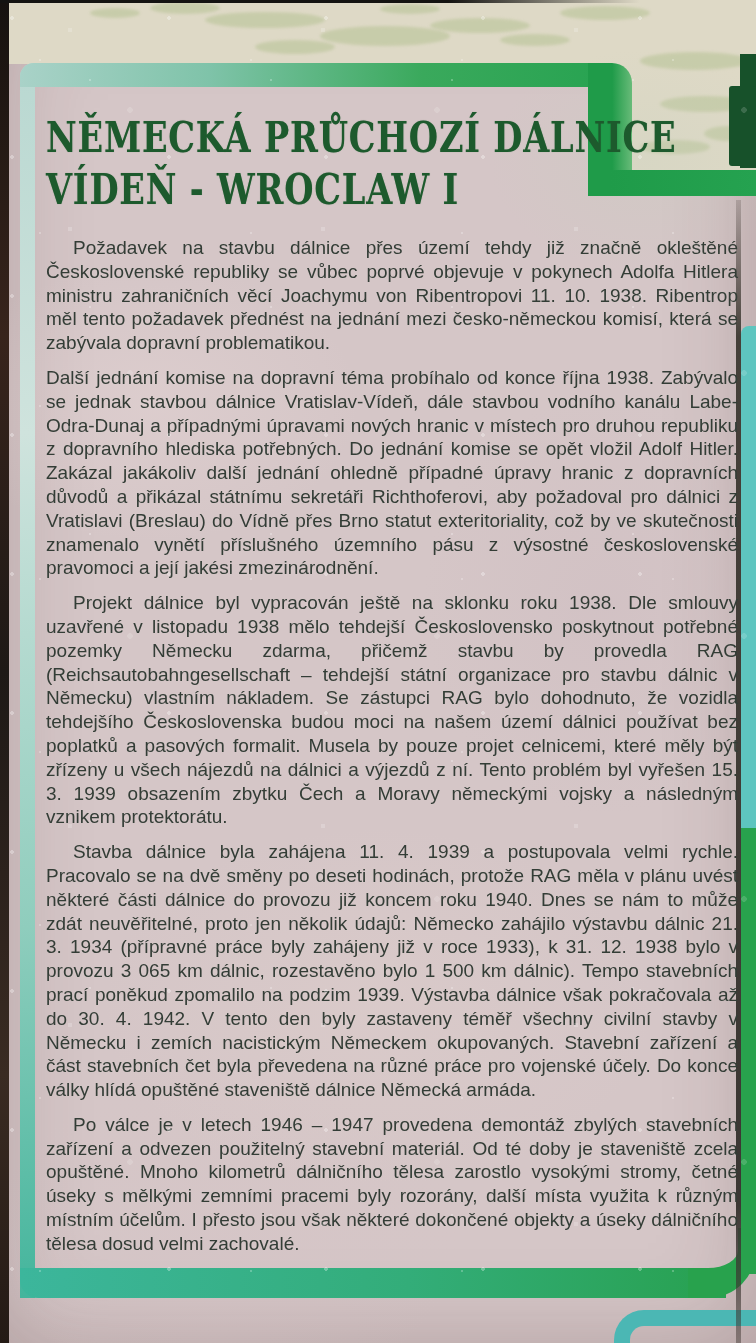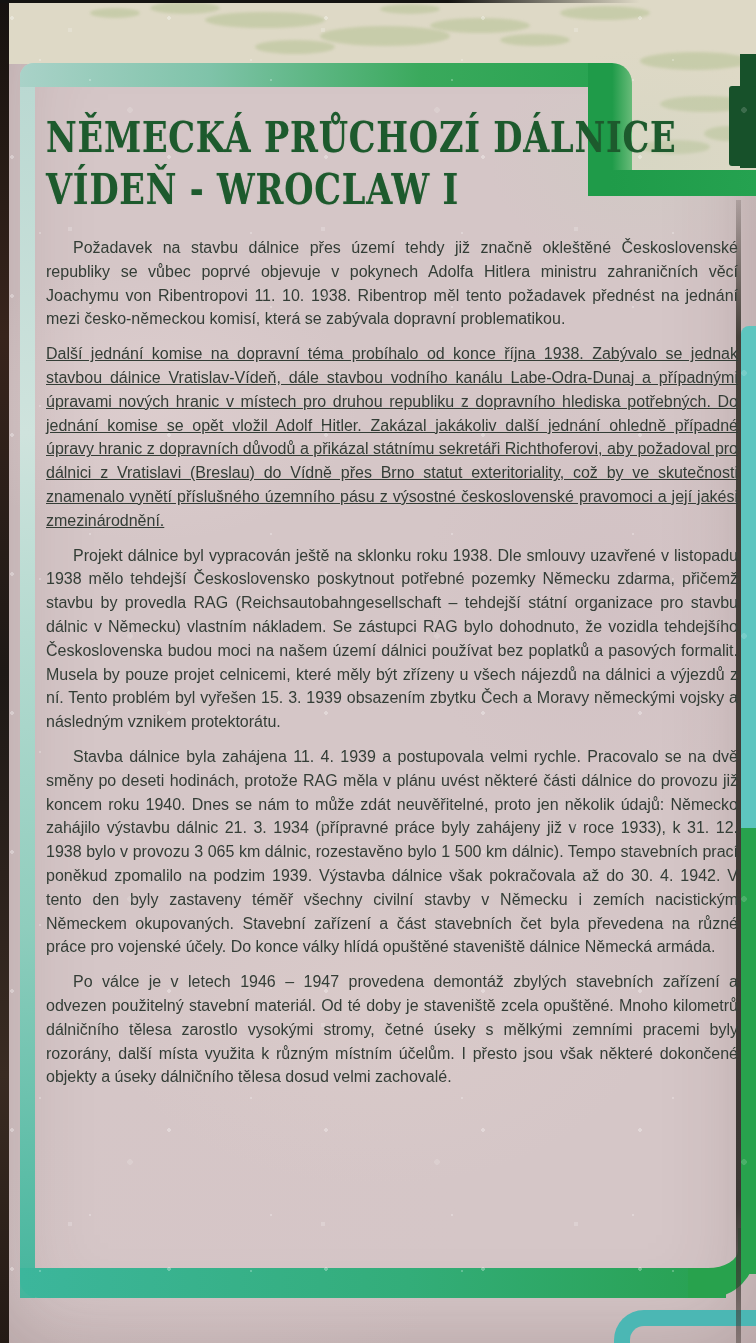--- a/index.html
+++ b/index.html
@@ -53,23 +53,23 @@
     background:linear-gradient(180deg,#16120f,#38241c 25%,#1e1916 50%,#3a2b22 80%,#241a15);}
   .edge-top{position:absolute;left:0;top:0;width:640px;height:3px;z-index:8;
     background:linear-gradient(90deg,#141311 70%,rgba(20,19,17,0));}
   
   .content{position:absolute;left:46px;top:112px;width:692px;z-index:10;}
   .title{color:#1d5a2d;font-family:"DejaVu Serif",serif;font-weight:bold;
     text-shadow:0 0 1px rgba(29,90,45,.4);}
   .t-line{font-size:42px;line-height:52px;transform:scaleX(.8);transform-origin:0 50%;
     white-space:nowrap;letter-spacing:1px;}
   .paras{margin-top:20px;}
-  .paras p{font-size:16px;line-height:23.8px;color:#333d36;text-align:justify;
+  .paras p{font-size:19px;line-height:23.8px;color:#333d36;text-align:justify;
     text-indent:27px;margin:0 0 11px 0;}
-  .paras p.no-indent{text-indent:0;text-decoration:underline;}
+  .paras p.no-indent{text-indent:0;}
   
   .speckles{position:absolute;inset:0;z-index:20;pointer-events:none;opacity:.8;background-image:
     radial-gradient(circle 2px at 12px 18px,rgba(255,255,255,.38) 90%,transparent),
     radial-gradient(circle 1.5px at 40px 60px,rgba(255,255,255,.3) 90%,transparent),
     radial-gradient(circle 2.5px at 70px 30px,rgba(255,255,255,.26) 90%,transparent),
     radial-gradient(circle 1.5px at 90px 80px,rgba(255,255,255,.32) 90%,transparent),
     radial-gradient(circle 3px at 130px 110px,rgba(255,255,255,.2) 90%,transparent);
     background-size:157px 139px,211px 173px,253px 199px,181px 227px,307px 263px;}
 </style>
 </head>

